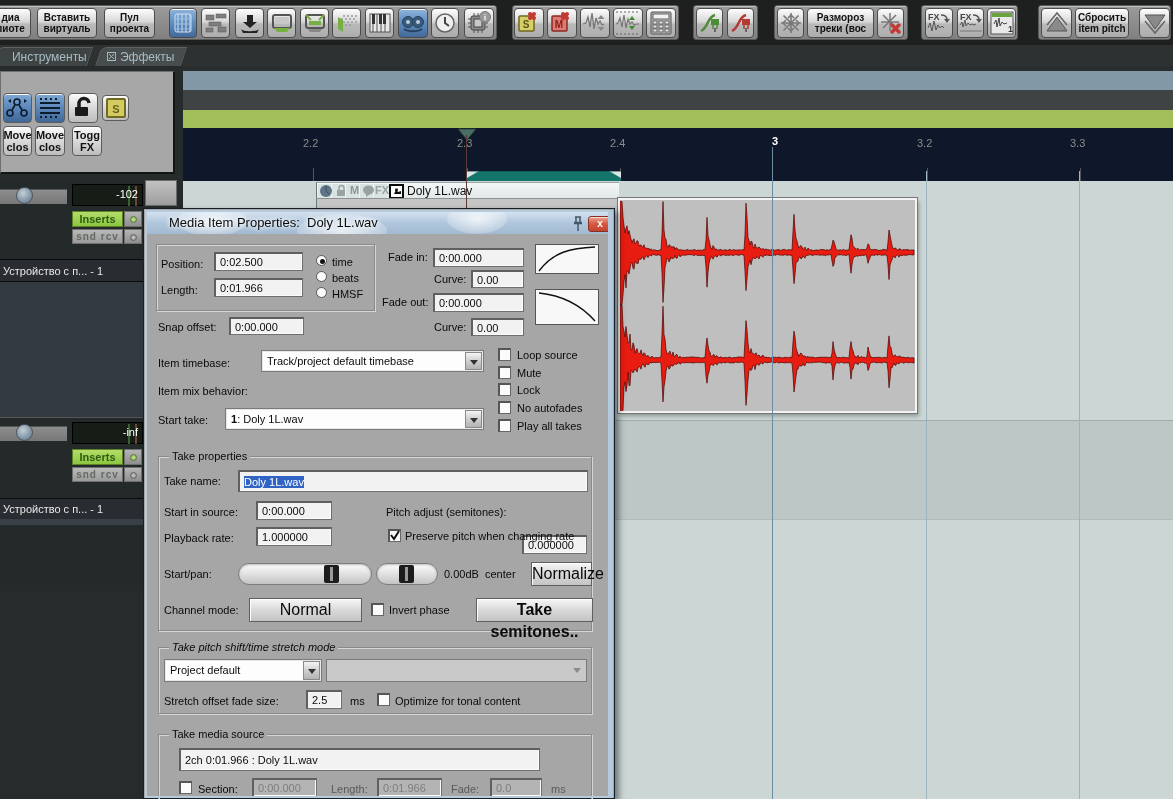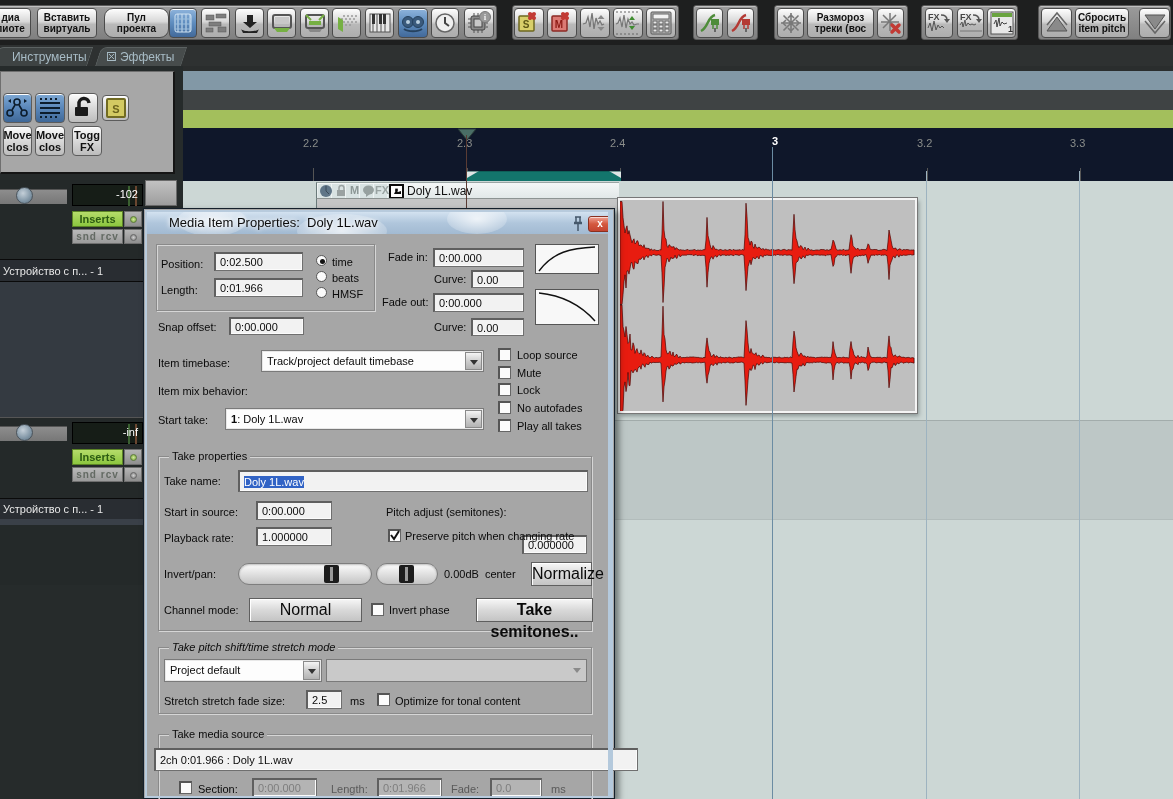--- a/index.html
+++ b/index.html
@@ -55,21 +55,21 @@
 <div id="toolbar">
   <div class="tray" style="left:-4px;width:501px;"></div>
   <div class="tray" style="left:512px;width:167px;"></div>
   <div class="tray" style="left:693px;width:65px;"></div>
   <div class="tray" style="left:774px;width:134px;"></div>
   <div class="tray" style="left:921px;width:97px;"></div>
   <div class="tray" style="left:1038px;width:133px;"></div>
 
   <div class="tbtn" style="left:-10px;width:41px;">диа<br>пиоте</div>
   <div class="tbtn" style="left:37px;width:60px;">Вставить<br>виртуаль</div>
-  <div class="tbtn" style="left:104px;width:65px;border-radius:9px;">Пул<br>проекта</div>
+  <div class="tbtn" style="left:104px;width:51px;">Пул<br>проекта</div>
   <div class="tbtn blue" style="left:169px;width:28px;">
         <svg width="20" height="22">
           <g fill="none" stroke="#cfe2f2" stroke-width="1">
             <rect x="2" y="2" width="16" height="18" rx="2"></rect>
             <path d="M5 2v18M9 2v18M13 2v18M17 2v18"></path>
             <path d="M2 7h16M2 12h16M2 17h16" stroke="#9dc0de"></path>
           </g>
         </svg>
       </div>
   <div class="tbtn" style="left:201px;width:29px;">
@@ -538,21 +538,21 @@
  <div class="lbl" style="left:242px;top:297px;">Pitch adjust (semitones):</div>
  <div class="fld" style="left:378px;top:292px;width:65px;height:19px;margin-top:34px;">0.000000</div>
  <div class="lbl" style="left:20px;top:323px;">Playback rate:</div>
  <div class="fld" style="left:112px;top:318px;width:76px;height:19px;">1.000000</div>
  <div class="chk" style="left:244px;top:320px;">
         <svg width="11" height="11" style="position:absolute;left:-1px;top:-1px;">
           <path d="M2 5l3 4 5-8" stroke="#111" stroke-width="2" fill="none"></path>
         </svg>
       </div>
  <div class="lbl" style="left:261px;top:321px;">Preserve pitch when changing rate</div>
- <div class="lbl" style="left:20px;top:359px;">Invert/pan:</div>
+ <div class="lbl" style="left:20px;top:359px;">Start/pan:</div>
  <div class="slider" style="position:absolute;left:94px;top:354px;width:134px;height:22px;border-radius:11px;background:linear-gradient(#fdfdfd,#c4c4c4);border:1px solid #7e7e7e;box-shadow:inset 0 1px 2px rgba(0,0,0,0.25);">
    <div style="position:absolute;left:85px;top:1px;width:15px;height:18px;background:#1c1c1c;border-radius:2px;"></div>
    <div style="position:absolute;left:91px;top:3px;width:3px;height:14px;background:#9a9a9a;"></div>
  </div>
  <div class="slider" style="position:absolute;left:232px;top:354px;width:62px;height:22px;border-radius:11px;background:linear-gradient(#fdfdfd,#c4c4c4);border:1px solid #7e7e7e;box-shadow:inset 0 1px 2px rgba(0,0,0,0.25);">
    <div style="position:absolute;left:22px;top:1px;width:15px;height:18px;background:#1c1c1c;border-radius:2px;"></div>
    <div style="position:absolute;left:28px;top:3px;width:3px;height:14px;background:#9a9a9a;"></div>
  </div>
  <div class="lbl" style="left:300px;top:359px;">0.00dB&nbsp; center</div>
  <div class="btn3d" style="left:387px;top:353px;width:61px;height:24px;line-height:22px;">Normalize</div>
@@ -564,29 +564,29 @@
 
  <div class="grp" style="left:14px;top:438px;width:434px;height:67px;"></div>
  <div class="grplbl" style="left:25px;top:432px;font-style:italic;">Take pitch shift/time stretch mode</div>
  <div class="combo" style="left:20px;top:450px;width:158px;height:23px;">
         <span class="ctxt">Project default</span>
         <span class="carr"></span>
       </div>
  <div class="combo" style="left:182px;top:450px;width:261px;height:23px;background:#c9c9c9;box-shadow:none;">
         <span style="position:absolute;right:5px;top:8px;border:4px solid transparent;border-top:5px solid #8a8a8a;"></span>
       </div>
- <div class="lbl" style="left:20px;top:486px;">Stretch stretch fade size:</div>
+ <div class="lbl" style="left:20px;top:486px;">Stretch offset fade size:</div>
  <div class="fld" style="left:162px;top:481px;width:36px;height:19px;">2.5</div>
  <div class="lbl" style="left:206px;top:486px;">ms</div>
  <div class="chk" style="left:233px;top:484px;"></div>
  <div class="lbl" style="left:251px;top:486px;">Optimize for tonal content</div>
 
  <div class="grp" style="left:14px;top:525px;width:434px;height:70px;"></div>
  <div class="grplbl" style="left:25px;top:519px;">Take media source</div>
- <div class="fld" style="left:10px;top:539px;width:484px;height:23px;padding-top:4px;">2ch 0:01.966 : Doly 1L.wav</div>
+ <div class="fld" style="left:35px;top:539px;width:361px;height:23px;padding-top:4px;">2ch 0:01.966 : Doly 1L.wav</div>
  <div class="chk" style="left:35px;top:572px;"></div>
  <div class="lbl" style="left:54px;top:574px;">Section:</div>
  <div class="fld dis" style="left:108px;top:569px;width:65px;height:19px;">0:00.000</div>
  <div class="lbl" style="left:187px;top:574px;color:#5a5a5a;">Length:</div>
  <div class="fld dis" style="left:233px;top:569px;width:65px;height:19px;">0:01.966</div>
  <div class="lbl" style="left:307px;top:574px;color:#5a5a5a;">Fade:</div>
  <div class="fld dis" style="left:346px;top:569px;width:52px;height:19px;">0.0</div>
  <div class="lbl" style="left:407px;top:574px;color:#5a5a5a;">ms</div>
 </div>
 </div>

